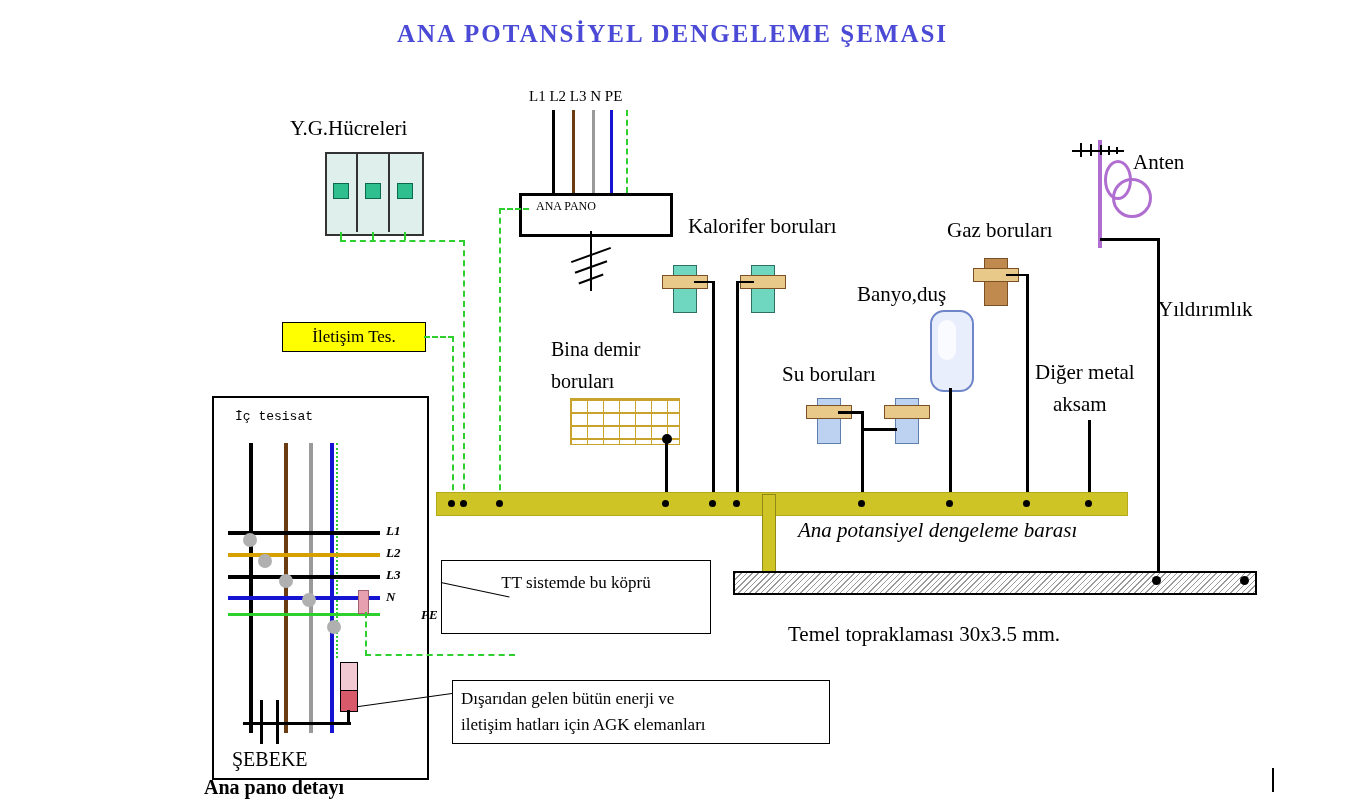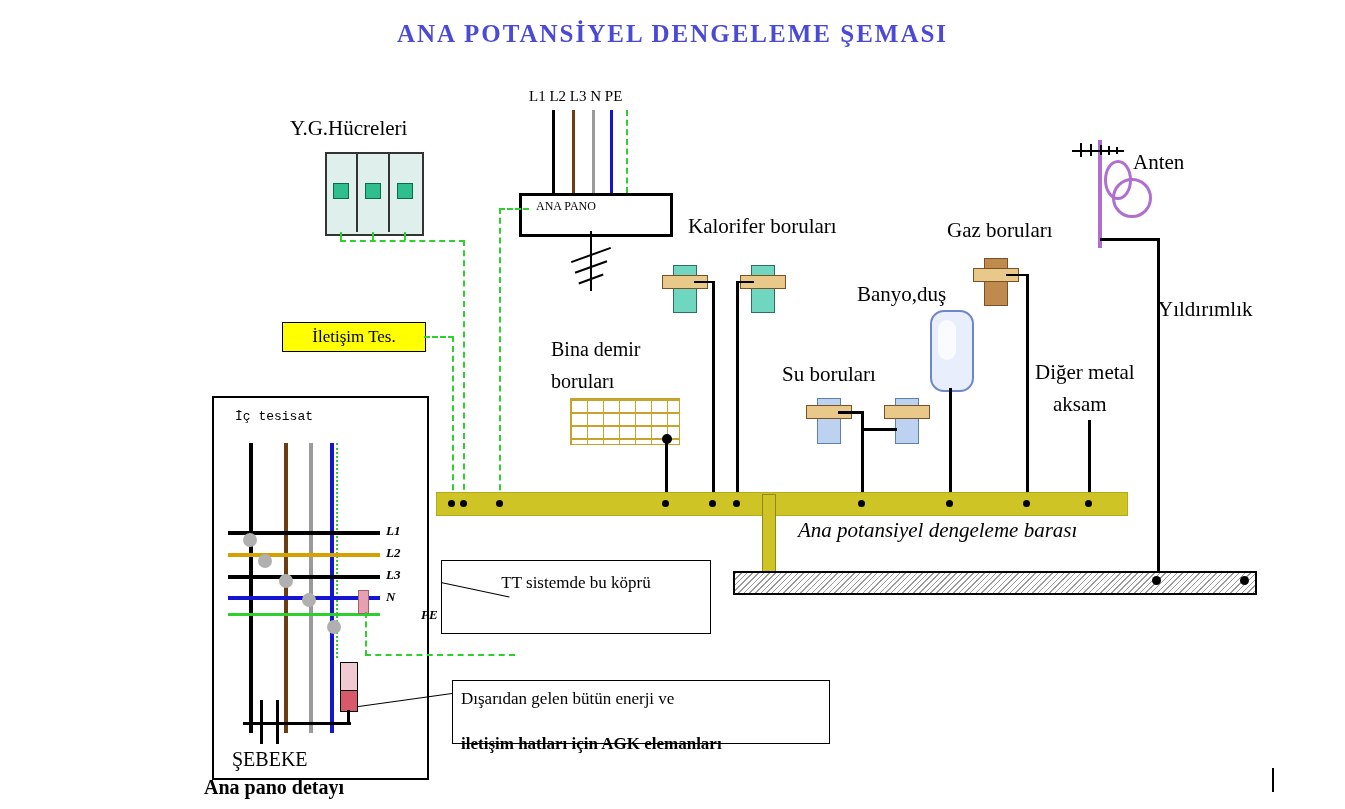--- a/index.html
+++ b/index.html
@@ -192,20 +192,21 @@
   <div class="dot" style="left:858px;top:500px;"></div>
   <div class="dot" style="left:946px;top:500px;"></div>
   <div class="dot" style="left:1023px;top:500px;"></div>
   <div class="dot" style="left:1085px;top:500px;"></div>
 
   <div class="abs" style="left:762px;top:494px;width:12px;height:94px;background:#cfc425;border:1px solid #8f8a18;"></div>
 
   <div class="foundation" style="left:733px;top:571px;width:520px;height:20px;"></div>
   <div class="dot" style="left:1152px;top:576px;width:9px;height:9px;"></div>
   <div class="dot" style="left:1240px;top:576px;width:9px;height:9px;"></div>
+  <div class="lbl" style="left:788px;top:622px;font-size:21px;">Temel  topraklaması  30x3.5 mm.</div>
 
   <div class="box" style="left:212px;top:396px;width:213px;height:380px;border-width:2px;"></div>
   <div class="lbl" style="left:235px;top:409px;font-size:13px;font-family:Liberation Mono, monospace;">İç tesisat</div>
 
   <div class="vline" style="left:249px;top:443px;height:290px;background:#000;width:4px;"></div>
   <div class="vline" style="left:284px;top:443px;height:290px;background:#6b3b12;width:4px;"></div>
   <div class="vline" style="left:309px;top:443px;height:290px;background:#9a9a9a;width:4px;"></div>
   <div class="vline" style="left:330px;top:443px;height:290px;background:#1414d2;width:4px;"></div>
   <div class="greendot" style="left:336px;top:443px;height:215px;"></div>
 
@@ -244,19 +245,19 @@
   <div class="lbl" style="left:232px;top:748px;font-size:20px;">ŞEBEKE</div>
   <div class="lbl bold" style="left:204px;top:776px;font-size:20px;">Ana pano detayı</div>
 
   <div class="textbox" style="left:441px;top:560px;width:268px;height:72px;">
     <div style="margin-top:10px;">TT sistemde  bu köprü</div>
   </div>
   <div class="leader" style="left:441px;top:582px;width:70px;transform:rotate(12deg);"></div>
 
   <div class="textbox" style="left:452px;top:680px;width:376px;height:62px;text-align:left;">
     <div style="margin:6px 0 0 8px;">Dışarıdan  gelen  bütün  enerji ve</div>
-    <div style="margin:20px 0 0 8px;font-weight:bold;">iletişim  hatları  için  AGK elemanları</div>
+    <div style="margin:1px 0 0 8px;">iletişim  hatları  için  AGK elemanları</div>
   </div>
   <div class="leader" style="left:452px;top:694px;width:96px;transform:rotate(172deg);transform-origin:0 0;"></div>
 
   <div class="vline" style="left:1272px;top:768px;height:24px;background:#000;width:2px;"></div>
 
 </div>
 
 </body></html>

